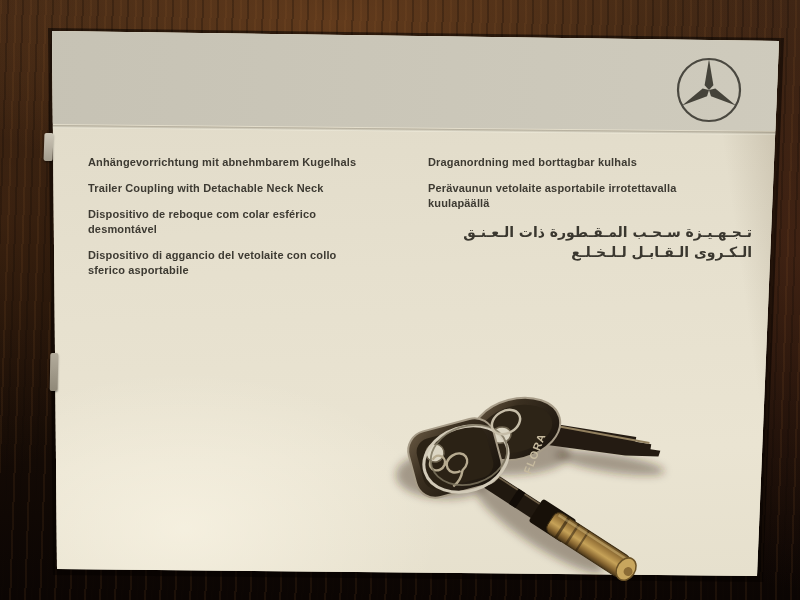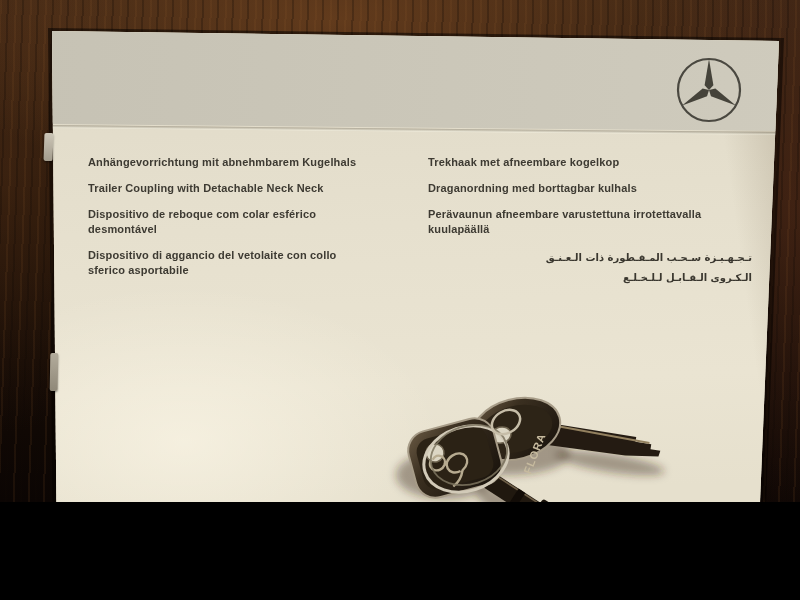--- a/index.html
+++ b/index.html
@@ -1,17 +1,17 @@
 <!DOCTYPE html>
 <html><head>
 <meta charset="utf-8">
 <style>
   html,body{margin:0;padding:0;background:#000;}
   .stage{
-    position:relative;width:800px;height:502px;overflow:hidden;
+    position:relative;width:800px;height:600px;overflow:hidden;
     font-family:"Liberation Sans","DejaVu Sans",sans-serif;
   }
   
   .wood{
     position:absolute;inset:0;background-color:#160c06;
     background-image:
       repeating-linear-gradient(92deg, rgba(150,95,45,.12) 0 2px, transparent 2px 7px, rgba(15,8,4,.25) 7px 9px, transparent 9px 15px),
       radial-gradient(ellipse 700px 260px at 42% 4%, rgba(125,75,35,.60), rgba(125,75,35,0) 65%),
       radial-gradient(ellipse 300px 520px at 100% 42%, rgba(105,55,35,.40), rgba(0,0,0,0) 65%),
       radial-gradient(ellipse 260px 430px at 0% 35%, rgba(95,55,28,.35), rgba(0,0,0,0) 60%),
@@ -48,21 +48,21 @@
   
   .col{
     position:absolute;top:155px;display:flex;flex-direction:column;gap:11px;
     font-size:11px;line-height:15px;font-weight:bold;color:#3d3a32;
     letter-spacing:.15px;white-space:pre-line;
   }
   .col-left{left:88px;width:322px;}
   .col-right{left:428px;width:330px;}
   .arabic{
     direction:rtl;text-align:right;padding-right:6px;
-    font-family:"DejaVu Sans",sans-serif;font-size:10px;line-height:20px;color:#3a372f;
+    font-family:"DejaVu Sans",sans-serif;font-size:14px;line-height:20px;color:#3a372f;
   }
   
   .staple{position:absolute;border-radius:2px;box-shadow:0 1px 2px rgba(0,0,0,.45);}
   .staple-top{left:44px;top:133px;width:9px;height:28px;background:linear-gradient(#ccc6b7,#a39c8d);transform:rotate(2deg);}
   .staple-bottom{left:50px;top:353px;width:8px;height:38px;background:linear-gradient(#b3ac9c,#8f8878);transform:rotate(1deg);}
   .keys{position:absolute;left:360px;top:365px;overflow:visible;}
 </style>
 </head>
 <body>
 
@@ -88,23 +88,22 @@
     <div class="col col-left">
       <div>Anhängevorrichtung mit abnehmbarem Kugelhals</div>
       <div>Trailer Coupling with Detachable Neck Neck</div>
       <div>Dispositivo de reboque com colar esférico
 desmontável</div>
       <div>Dispositivo di aggancio del vetolaite con collo
 sferico asportabile</div>
     </div>
 
     <div class="col col-right">
-      <div>Trekhaak met afneembare kogelkop</div>
       <div>Draganordning med borttagbar kulhals</div>
-      <div>Perävaunun afneembare varustettuna irrotettavalla
+      <div>Perävaunun vetolaite asportabile irrotettavalla
 kuulapäällä</div>
       <div class="arabic">تـجـهـيـزة سـحـب المـقـطورة ذات الـعـنـق
 الـكـروى الـقـابـل لـلـخـلـع</div>
     </div>
   </div>
 
   <div class="staple staple-top"></div>
   <div class="staple staple-bottom"></div>
 
   <svg class="keys" width="330" height="230" viewBox="0 0 330 230">

